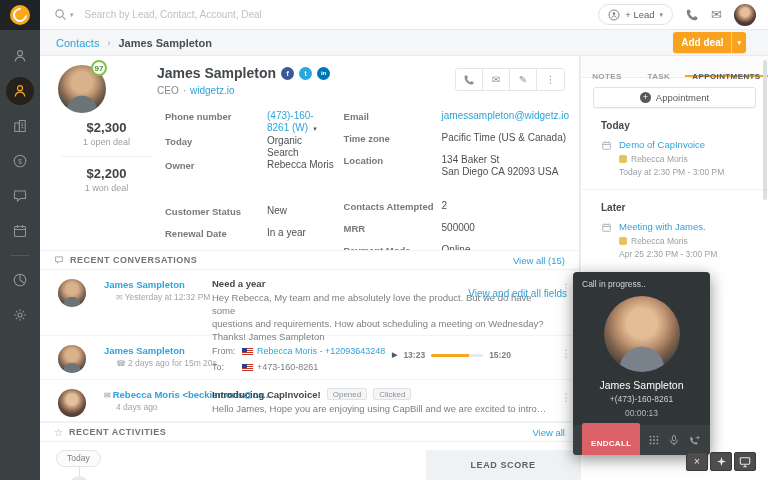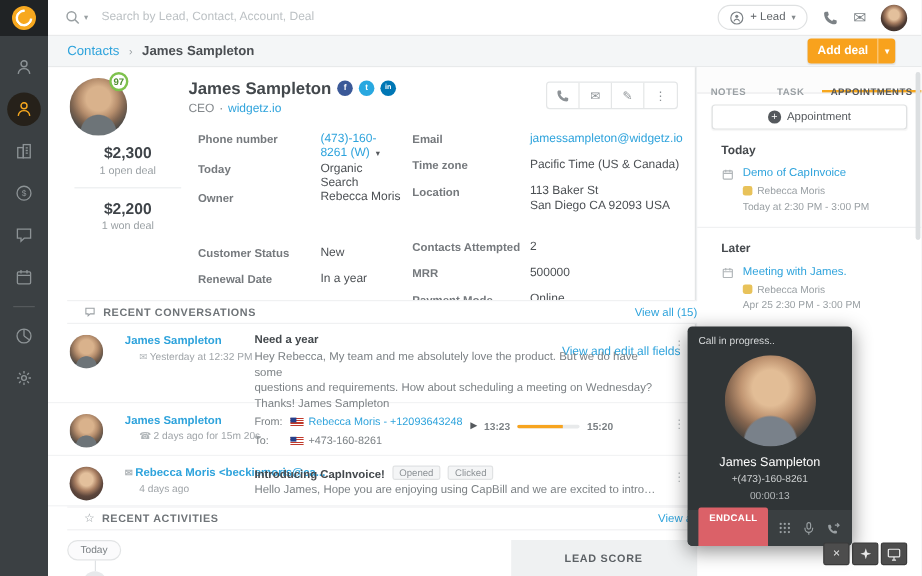--- a/index.html
+++ b/index.html
@@ -76,21 +76,21 @@
   .frow{display:flex;min-height:22px;align-items:flex-start;}
   .frow.tall{min-height:34px;}
   .flabel{width:102px;font-size:9.5px;font-weight:bold;color:#75797d;padding-top:1px;flex:none;}
   .fcol2 .flabel{width:98px;}
   .fvalue{flex:1;font-size:10px;color:#4c5054;line-height:12px;}
   .blue{color:#2ea3dc;}
   .fcaret{font-size:7px;color:#55595d;margin-left:5px;}
   .fgap-l{height:24px;}.fgap-r{height:12px;}
   .view-edit{position:absolute;right:12px;top:232px;font-size:10px;color:#2ea3dc;cursor:pointer;}
 
-  .sec-head{position:absolute;left:16px;width:100%;height:20px;display:flex;align-items:center;padding:0 14px;
+  .sec-head{position:absolute;left:0;width:100%;height:20px;display:flex;align-items:center;padding:0 14px;
     border-top:1px solid #f0f1f2;border-bottom:1px solid #f0f1f2;background:#fff;}
   .sec-title{font-size:9px;font-weight:bold;color:#6f7478;letter-spacing:.5px;margin-left:6px;}
   .sec-ic{color:#9aa0a4;font-size:10px;}
   .view-all{margin-left:auto;font-size:9.5px;color:#2ea3dc;cursor:pointer;}
   .conv-head{top:194px;}
   .act-head{top:366px;}
 
   .conv-row{position:absolute;left:0;width:100%;border-bottom:1px solid #f2f3f4;}
   .row1{top:214px;height:66px;}
   .row2{top:280px;height:44px;}
@@ -147,21 +147,21 @@
     box-shadow:0 4px 16px rgba(0,0,0,.45);z-index:30;overflow:hidden;}
   .call-status{padding:7px 0 0 9px;font-size:8.5px;color:#d4d7d8;}
   .call-photo{margin:7px auto 0;width:76px;height:76px;border-radius:50%;
     background:radial-gradient(circle at 50% 96%,#79818a 0 26%,transparent 28%),
     radial-gradient(circle at 50% 36%,#e2bd96 0 24%,#c09572 40%,#83644e 58%,#4e463f 74%,#3b3836 100%);}
   .call-name{margin-top:7px;text-align:center;font-size:10.5px;color:#fdfdfd;}
   .call-phone{margin-top:3px;text-align:center;font-size:8.5px;color:#cdd0d1;}
   .call-dur{margin-top:4px;text-align:center;font-size:8.5px;color:#b4b8ba;}
   .call-footer{position:absolute;bottom:0;left:0;right:0;height:30px;background:#3a3f41;display:flex;align-items:center;
     padding:0 9px;justify-content:space-between;}
-  .endcall{background:#db6168;color:#fff;font-size:8px;font-weight:bold;height:34px;line-height:18px;padding:0 9px;
+  .endcall{background:#db6168;color:#fff;font-size:8px;font-weight:bold;height:34px;line-height:18px;padding:12px 9px;
     border-radius:2px;letter-spacing:.3px;cursor:pointer;}
   .call-ic{color:#9aa0a3;cursor:pointer;}
 
   .ovl{position:absolute;left:686px;top:452px;display:flex;gap:2px;z-index:31;}
   .ovl-btn{width:22px;height:19px;background:#4d4d4d;border:1px solid #3a3a3a;border-radius:2px;display:flex;
     align-items:center;justify-content:center;color:#e8e8e8;font-size:10px;cursor:pointer;}
 
   .scrollthumb{position:absolute;right:1px;top:60px;width:4px;height:140px;background:#dcdfe1;border-radius:2px;z-index:25;}
 </style>
 </head>
@@ -345,21 +345,21 @@
           <div class="flabel">Email</div>
         <div class="fvalue blue">jamessampleton@widgetz.io</div>
         </div>
       <div class="frow">
           <div class="flabel">Time zone</div>
         <div class="fvalue">Pacific Time (US &amp; Canada)</div>
         </div>
       <div class="frow tall">
           <div class="flabel">Location</div>
         <div class="fvalue">
-          <div>113 Baker St</div>
+          <div>134 Baker St</div>
           <div>San Diego CA 92093 USA</div>
           </div>
         </div>
       <div class="fgap-r"></div>
       <div class="frow">
           <div class="flabel">Contacts Attempted</div>
         <div class="fvalue">2</div>
         </div>
       <div class="frow">
           <div class="flabel">MRR</div>

